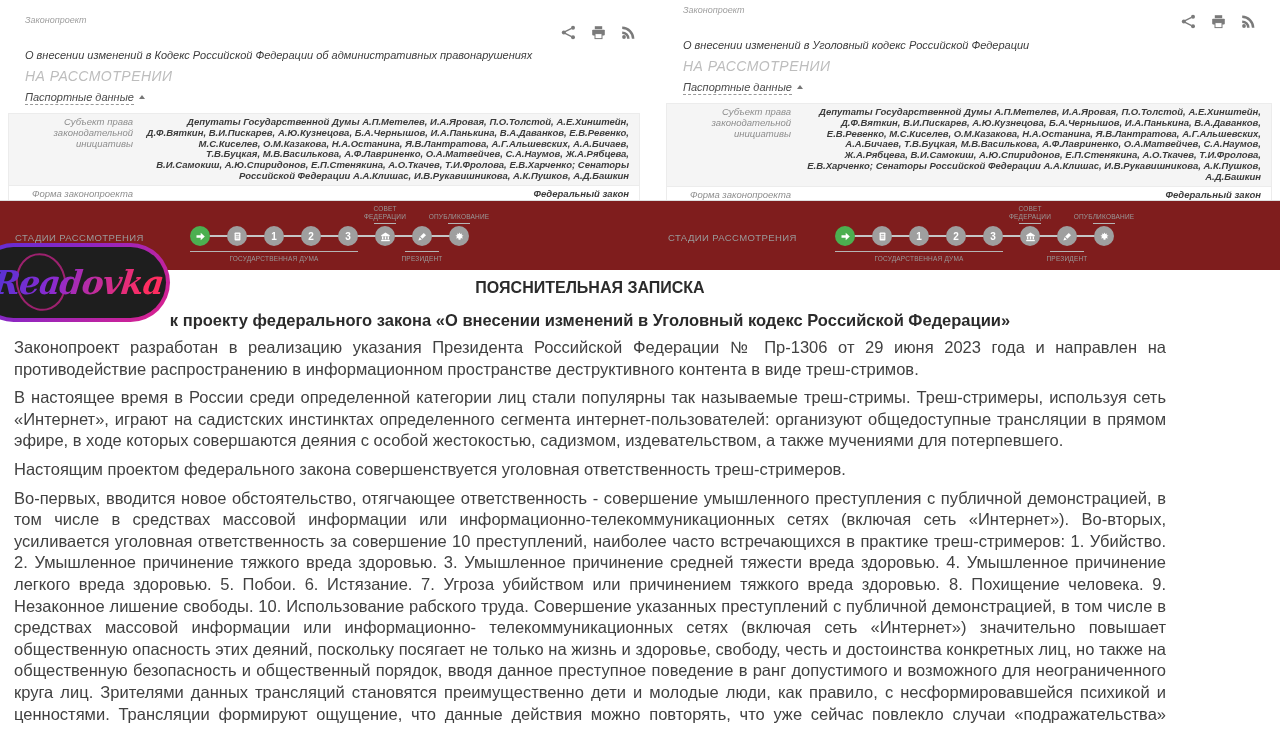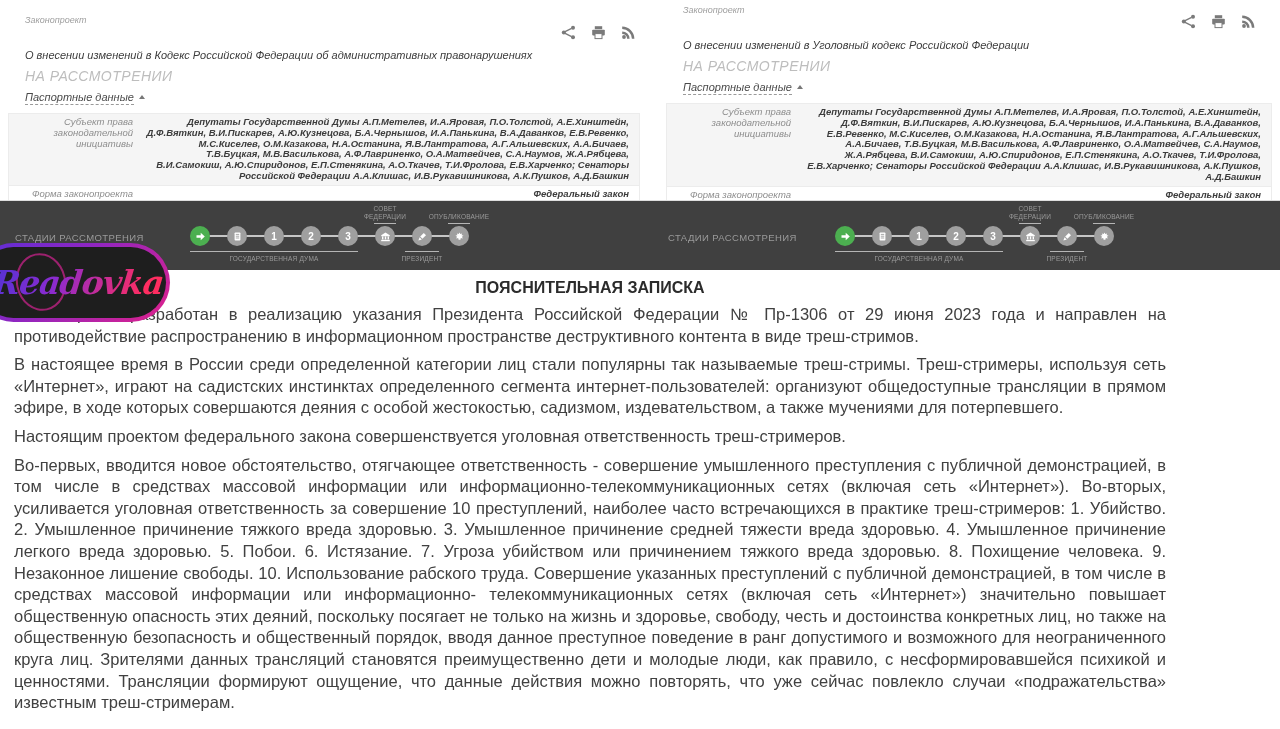--- a/index.html
+++ b/index.html
@@ -38,21 +38,21 @@
   .trow.alt { background:#f5f5f5; }
   .tlabel { width:130px; flex-shrink:0; padding:3px 6px 3px 8px; color:#8d8d8d; }
   .tvalue { flex:1; padding:3px 10px 3px 4px; font-weight:bold; color:#3c3c3c; }
 
   .pdf-badge { display:inline-block; background:#e0473f; color:#fff; font-weight:bold;
                font-size:6px; line-height:6px; padding:4px 3px 3px 3px; border-radius:3px 5px 3px 3px;
                box-shadow:0 0 0 1px #e8746e inset; cursor:pointer; margin-top:1px; }
 
   
   .stages { position:absolute; top:200px; left:0; width:1280px; height:70px;
-            background:#404040; border-top:1px solid #dedede; display:flex; }
+            background:#7f1d1d; border-top:1px solid #dedede; display:flex; }
   .stages-half { position:relative; }
   .stages-half.l { width:655px; }
   .stages-half.r { flex:1; }
   .stages-title { position:absolute; top:31px; font-size:9.5px; color:#9a9a9a; letter-spacing:.4px; }
   .stages-half.l .stages-title { left:15px; }
   .stages-half.r .stages-title { left:13px; }
   .track { position:absolute; top:0; width:280px; height:70px; }
   .stages-half.l .track { left:190px; }
   .stages-half.r .track { left:180px; }
   .track-line { position:absolute; top:34px; left:10px; width:259px; height:2px; background:#c6c6c6; }
@@ -283,17 +283,18 @@
 
 <div class="logo-wrap">
   <div class="logo-inner">
     <div class="logo-ring"></div>
     <div class="logo-text">Readovka</div>
   </div>
 </div>
 
 <div class="note">
   <div class="note-title">ПОЯСНИТЕЛЬНАЯ ЗАПИСКА</div>
+  <div class="note-subtitle">к проекту федерального закона «О внесении изменений в Уголовный кодекс Российской Федерации»</div>
   <p>Законопроект разработан в реализацию указания Президента Российской Федерации № Пр-1306 от 29 июня 2023 года и направлен на противодействие распространению в информационном пространстве деструктивного контента в виде треш-стримов.</p>
   <p>В настоящее время в России среди определенной категории лиц стали популярны так называемые треш-стримы. Треш-стримеры, используя сеть «Интернет», играют на садистских инстинктах определенного сегмента интернет-пользователей: организуют общедоступные трансляции в прямом эфире, в ходе которых совершаются деяния с особой жестокостью, садизмом, издевательством, а также мучениями для потерпевшего.</p>
   <p>Настоящим проектом федерального закона совершенствуется уголовная ответственность треш-стримеров.</p>
   <p>Во-первых, вводится новое обстоятельство, отягчающее ответственность - совершение умышленного преступления с публичной демонстрацией, в том числе в средствах массовой информации или информационно-телекоммуникационных сетях (включая сеть «Интернет»). Во-вторых, усиливается уголовная ответственность за совершение 10 преступлений, наиболее часто встречающихся в практике треш-стримеров: 1. Убийство. 2. Умышленное причинение тяжкого вреда здоровью. 3. Умышленное причинение средней тяжести вреда здоровью. 4. Умышленное причинение легкого вреда здоровью. 5. Побои. 6. Истязание. 7. Угроза убийством или причинением тяжкого вреда здоровью. 8. Похищение человека. 9. Незаконное лишение свободы. 10. Использование рабского труда. Совершение указанных преступлений с публичной демонстрацией, в том числе в средствах массовой информации или информационно- телекоммуникационных сетях (включая сеть «Интернет») значительно повышает общественную опасность этих деяний, поскольку посягает не только на жизнь и здоровье, свободу, честь и достоинства конкретных лиц, но также на общественную безопасность и общественный порядок, вводя данное преступное поведение в ранг допустимого и возможного для неограниченного круга лиц. Зрителями данных трансляций становятся преимущественно дети и молодые люди, как правило, с несформировавшейся психикой и ценностями. Трансляции формируют ощущение, что данные действия можно повторять, что уже сейчас повлекло случаи «подражательства» известным треш-стримерам.</p>
 </div>
 
 </body></html>

